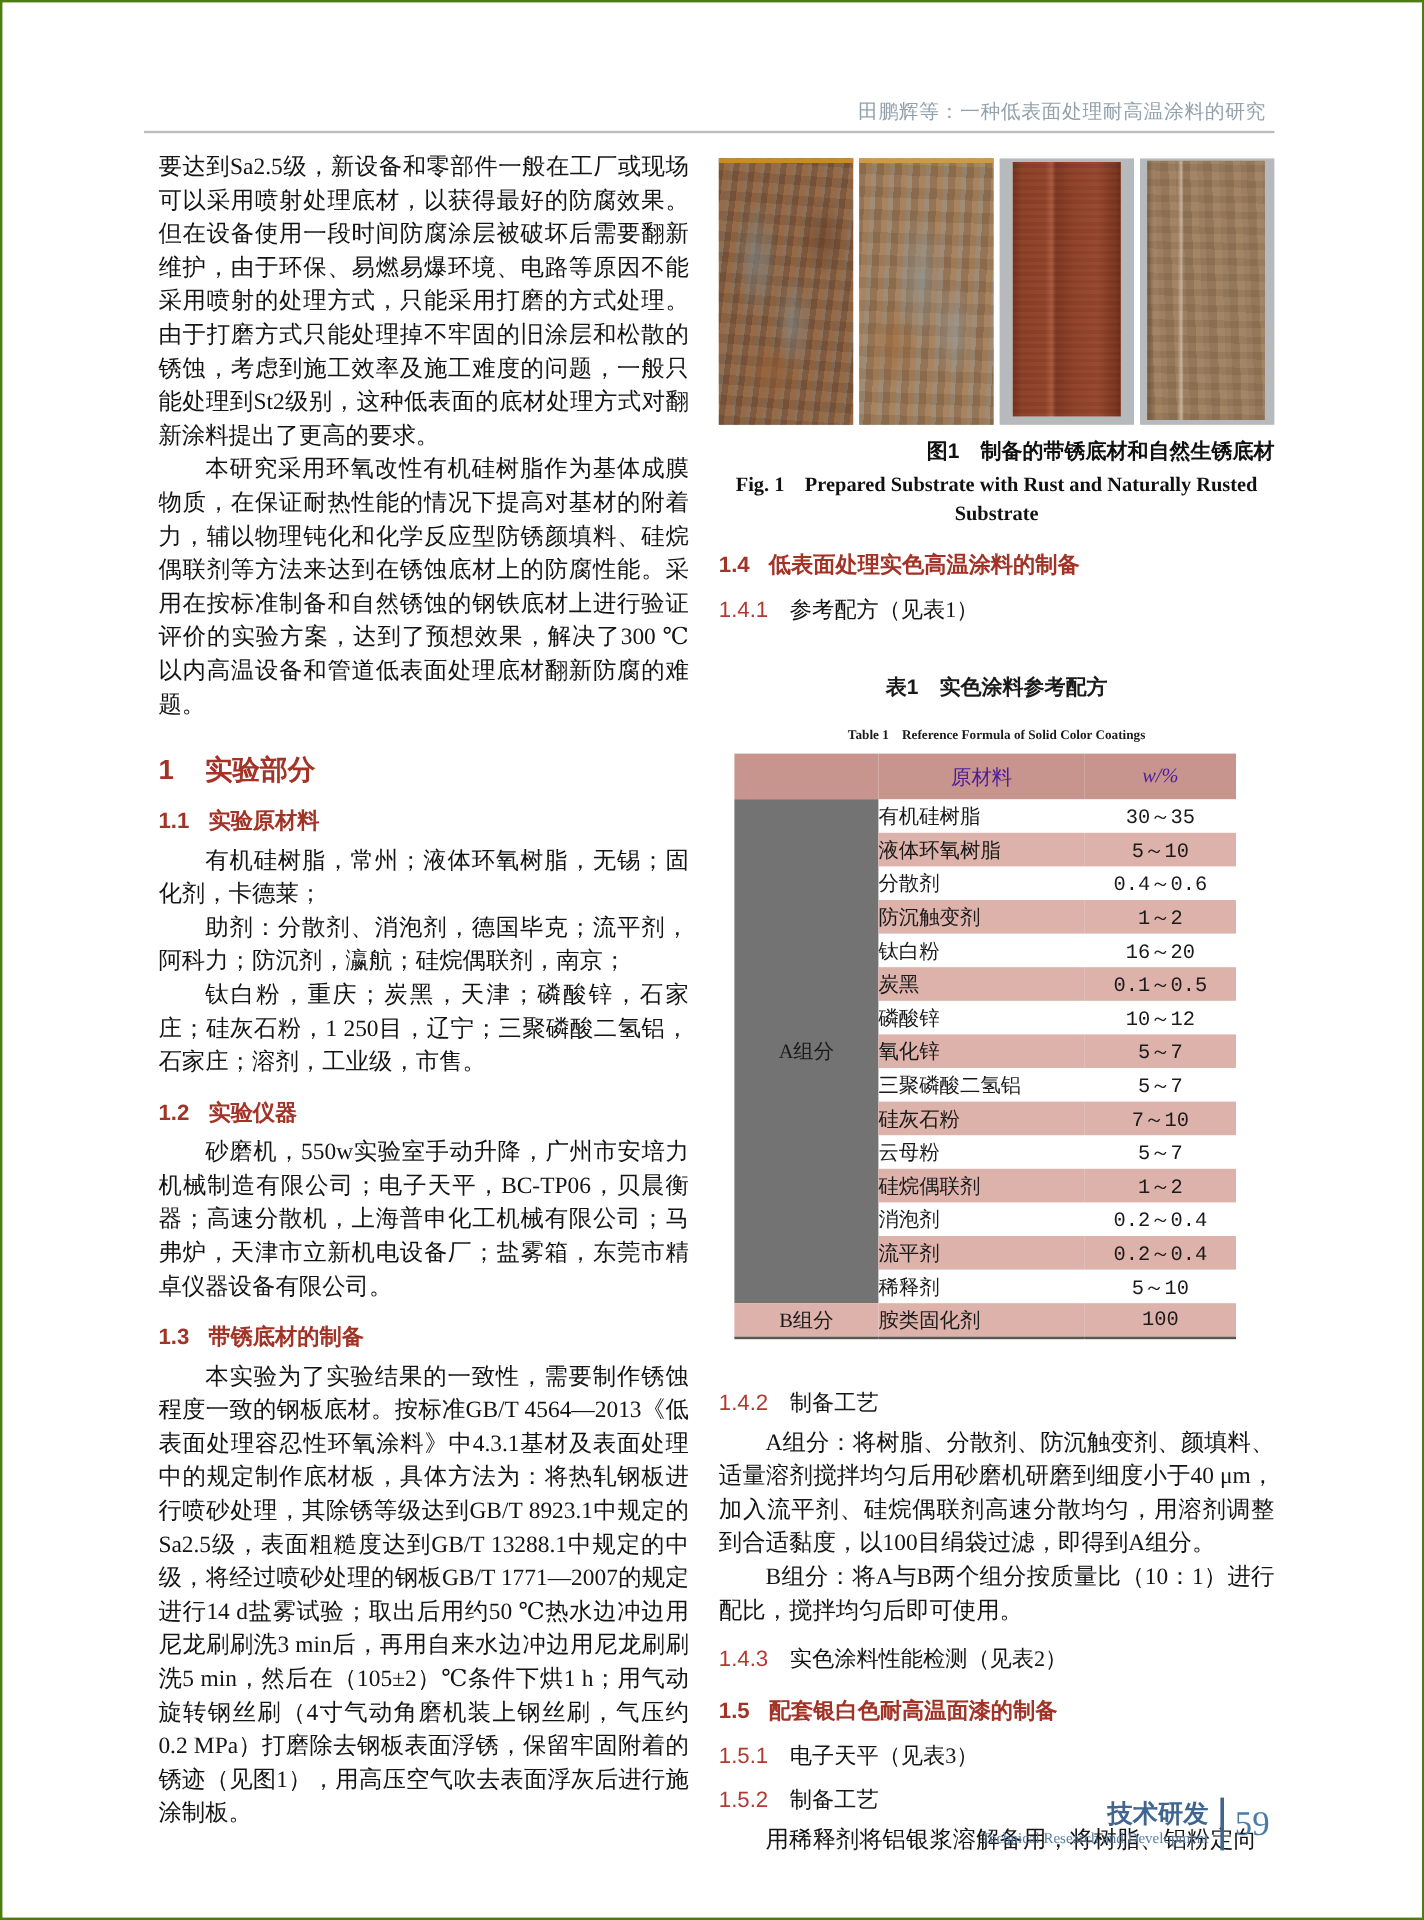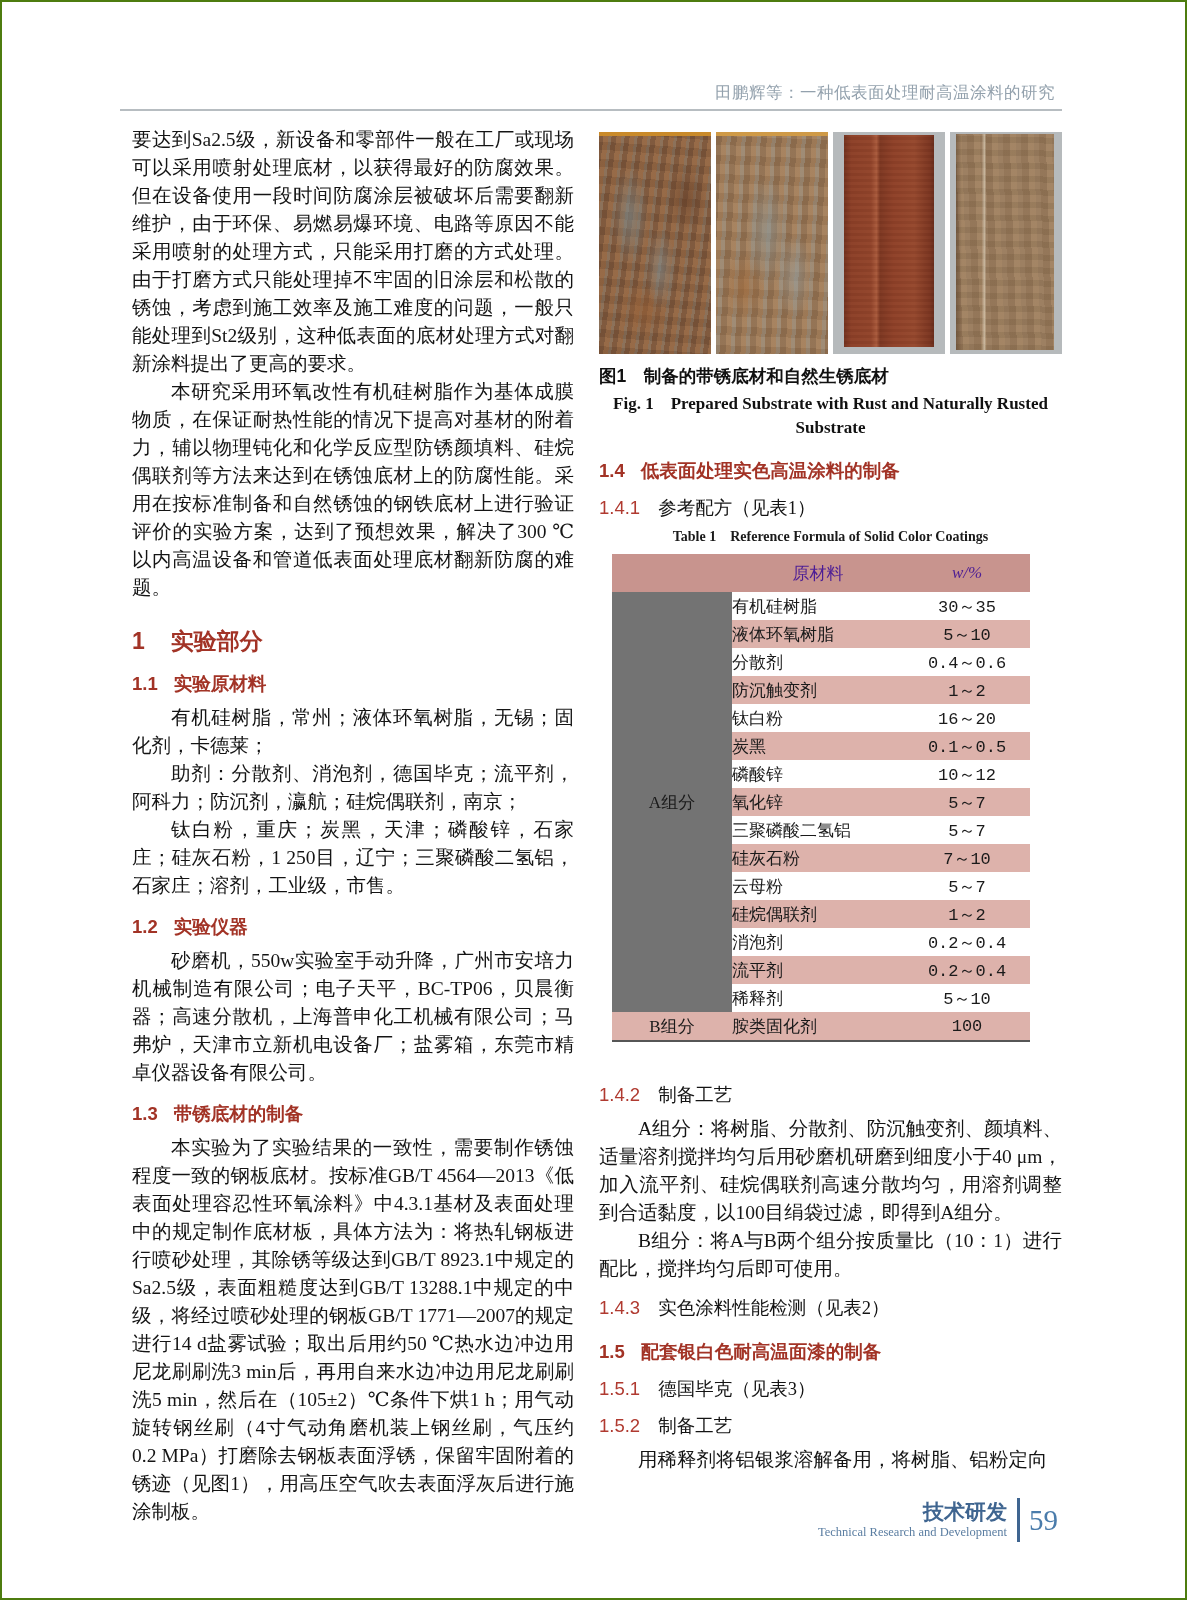--- a/index.html
+++ b/index.html
@@ -86,35 +86,35 @@
   .bar4{
     position:absolute;left:5%;right:7%;top:1%;bottom:2%;
     background-color:#a18365;
     background-image:
       linear-gradient(90deg,rgba(60,40,25,.35) 0,rgba(0,0,0,0) 6%),
       linear-gradient(90deg,rgba(0,0,0,0) 26%,rgba(235,225,205,.55) 29%,rgba(235,225,205,0) 31%),
       repeating-linear-gradient(88deg,rgba(120,92,60,.3) 0 7px,rgba(170,140,100,.25) 7px 13px,rgba(140,115,85,.2) 13px 18px),
       repeating-linear-gradient(1deg,rgba(90,70,45,.2) 0 6px,rgba(0,0,0,0) 6px 13px);
   }
   .fig-cap-zh{
-    margin-top:10px;text-align:left;font-weight:bold;font-size:17.5px;
+    margin-top:10px;text-align:right;font-weight:bold;font-size:17.5px;
     font-family:"Liberation Sans","DejaVu Sans",sans-serif;color:#111;
   }
   .fig-cap-en{
     margin-top:4px;text-align:center;font-weight:bold;font-size:17px;line-height:24px;
     font-family:"Liberation Serif","DejaVu Serif",serif;color:#111;
   }
 
   
   .tbl-title-zh{
     margin-top:40px;text-align:center;font-weight:bold;font-size:17.5px;
     font-family:"Liberation Sans","DejaVu Sans",sans-serif;
   }
   .tbl-title-en{
-    margin-top:3px;text-align:center;font-weight:bold;font-size:14px;
+    margin-top:21px;text-align:center;font-weight:bold;font-size:11px;
     font-family:"Liberation Serif","DejaVu Serif",serif;
   }
   table.formula{
     border-collapse:collapse;table-layout:fixed;
     position:relative;margin:8px 0 0 13px;width:418px;
     font-size:17px;
   }
   table.formula col.c-group{width:120px;}
   table.formula col.c-mat{width:172px;}
   table.formula col.c-val{width:126px;}
@@ -200,20 +200,21 @@
     <div class="fig-cap-zh">图1　制备的带锈底材和自然生锈底材</div>
     <div class="fig-cap-en">Fig. 1　Prepared Substrate with Rust and Naturally Rusted Substrate</div>
 
     <div class="h2" style="margin-top:18px;">
       <span class="num">1.4</span><span>低表面处理实色高温涂料的制备</span>
     </div>
     <div class="h3">
       <span class="num">1.4.1</span><span>参考配方（见表1）</span>
     </div>
 
+    <div class="tbl-title-zh">表1　实色涂料参考配方</div>
     <div class="tbl-title-en">Table 1　Reference Formula of Solid Color Coatings</div>
 
     <table class="formula">
       <colgroup>
           <col class="c-group">
           <col class="c-mat">
           <col class="c-val">
         </colgroup>
       <tbody>
           <tr class="thead">
@@ -296,21 +297,21 @@
     <p class="para indent">A组分：将树脂、分散剂、防沉触变剂、颜填料、适量溶剂搅拌均匀后用砂磨机研磨到细度小于40 μm，加入流平剂、硅烷偶联剂高速分散均匀，用溶剂调整到合适黏度，以100目绢袋过滤，即得到A组分。</p>
     <p class="para indent">B组分：将A与B两个组分按质量比（10：1）进行配比，搅拌均匀后即可使用。</p>
 
     <div class="h3">
       <span class="num">1.4.3</span><span>实色涂料性能检测（见表2）</span>
     </div>
     <div class="h2" style="margin-top:19px;">
       <span class="num">1.5</span><span>配套银白色耐高温面漆的制备</span>
     </div>
     <div class="h3">
-      <span class="num">1.5.1</span><span>德国毕克（见表3）</span>
+      <span class="num">1.5.1</span><span>电子天平（见表3）</span>
     </div>
     <div class="h3">
       <span class="num">1.5.2</span><span>制备工艺</span>
     </div>
     <p class="para indent">用稀释剂将铝银浆溶解备用，将树脂、铝粉定向</p>
   </div>
 
   <div class="footer">
     <div class="zh-en">
       <div class="f-zh">技术研发</div>

